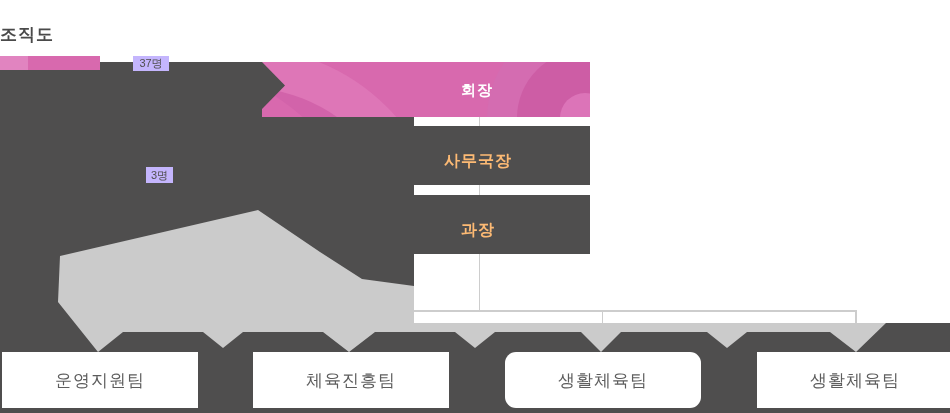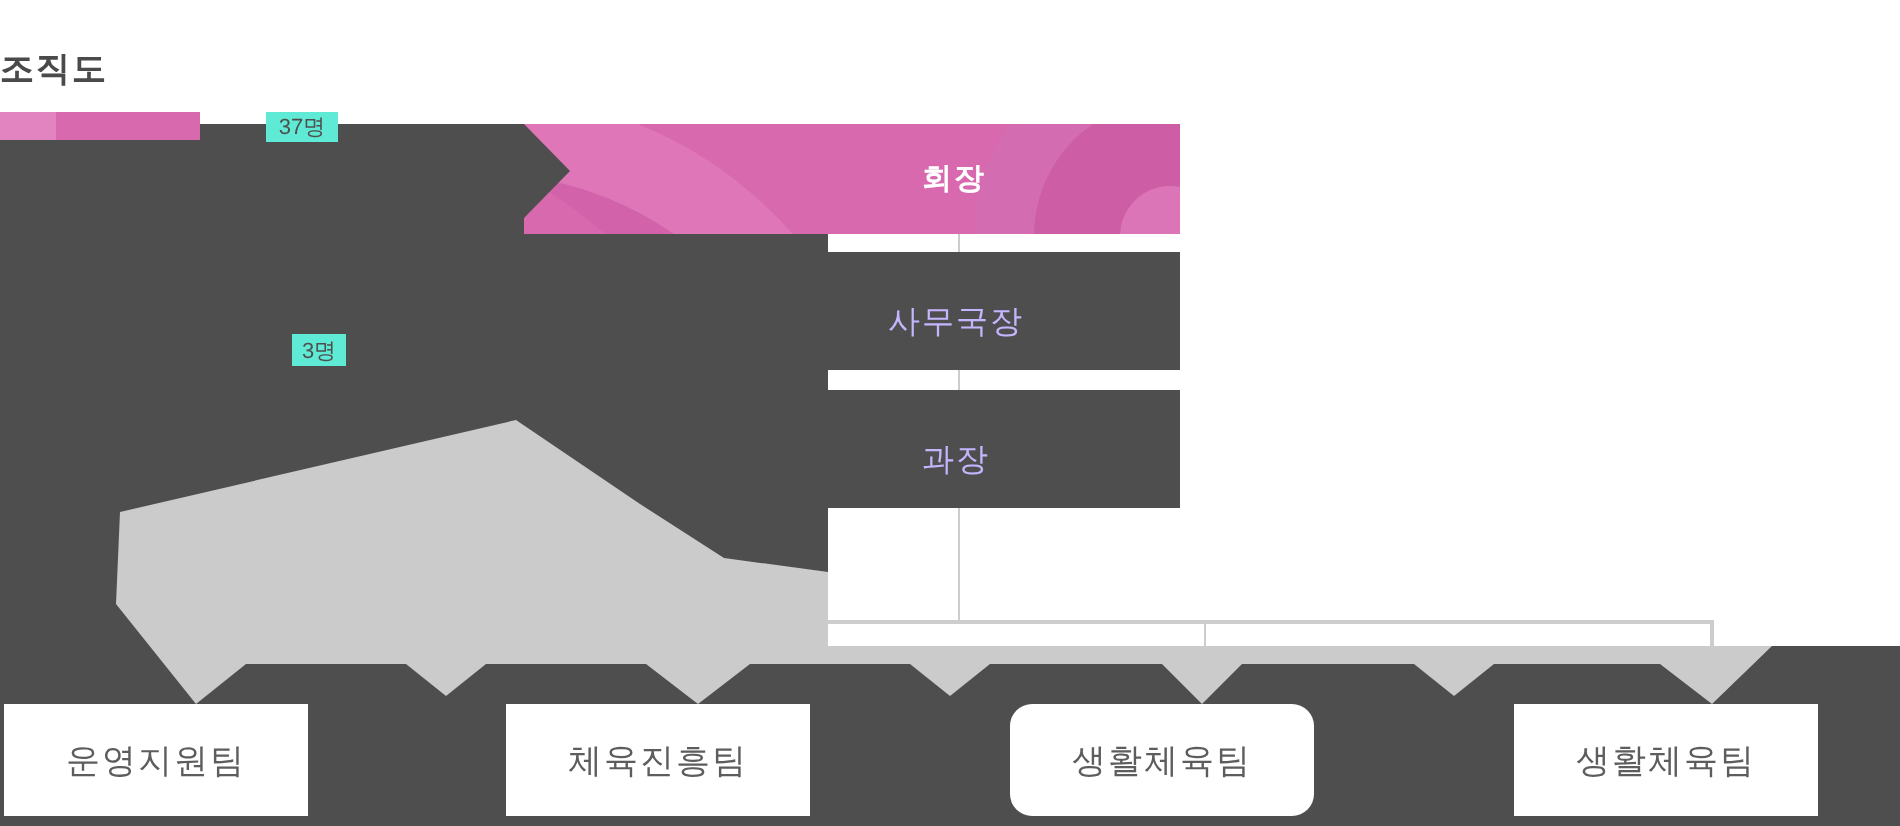--- a/index.html
+++ b/index.html
@@ -17,25 +17,25 @@
   .ringR-big{left:225px;top:-42px;width:196px;height:196px;background:#d46cb1;}
   .ringR-fill{left:255px;top:-12px;width:136px;height:136px;background:#cd5da5;}
   .ringR-hole{left:298px;top:31px;width:50px;height:50px;background:#dc74b8;}
   .wedge{left:0px;top:4px;width:23px;height:47px;background:#4f4e4e;
          clip-path:polygon(0 0,100% 50%,0 100%);}
   .chair-label{position:absolute;left:215px;top:0;height:55px;line-height:55px;
                transform:translateX(-50%);color:#fff;font-size:15px;font-weight:bold;letter-spacing:1px;}
   
   .stackbox{left:413px;width:177px;background:#4f4e4e;}
   .stackbox .txt{position:absolute;left:65px;top:12px;bottom:0;transform:translateX(-50%);
-                 color:#c4b5fd;font-size:16px;display:flex;align-items:center;white-space:nowrap;letter-spacing:1px;}
+                 color:#fdba74;font-size:16px;display:flex;align-items:center;white-space:nowrap;letter-spacing:1px;font-weight:bold;}
   
-  .count-badge{background:#5eead4;color:#4f4e4e;font-size:11px;display:flex;align-items:center;justify-content:center;}
+  .count-badge{background:#c4b5fd;color:#4f4e4e;font-size:11px;display:flex;align-items:center;justify-content:center;}
   
-  .teambox{top:352px;width:152px;height:56px;background:#ffffff;display:flex;align-items:center;justify-content:center;
+  .teambox{top:352px;width:196px;height:56px;background:#ffffff;display:flex;align-items:center;justify-content:center;
            color:#5d5d5d;font-size:17px;letter-spacing:1px;}
 </style>
 </head>
 <body>
 
 <div id="stage">
 
   <div class="abs dark" style="left:0;top:62px;width:414px;height:271px;"></div>
 
   <div class="abs dark" style="left:0;top:332px;width:950px;height:81px;"></div>

